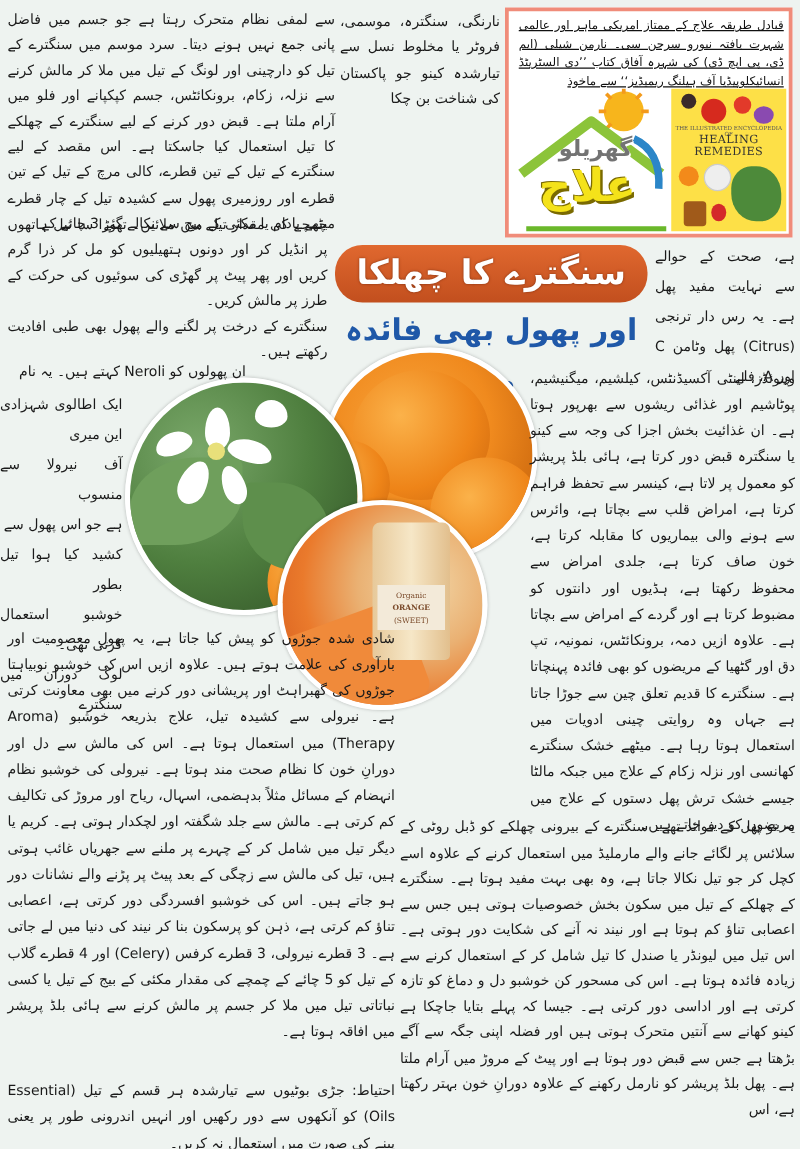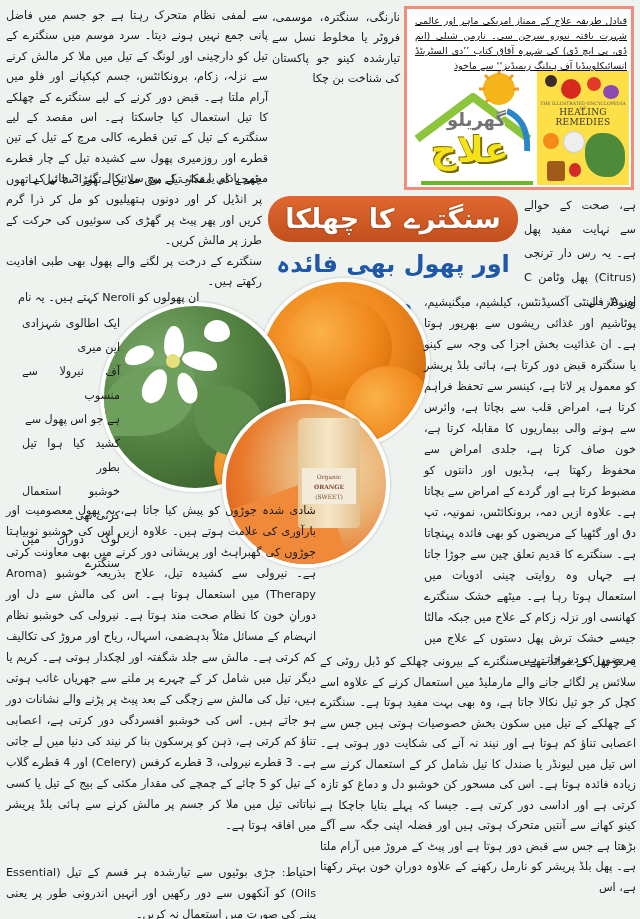--- a/index.html
+++ b/index.html
@@ -114,23 +114,23 @@
 
 <div class="col ur" style="left:524px;top:194px;width:112px;line-height:24px;">ہے، صحت کے حوالے سے نہایت مفید پھل ہے۔ یہ رس دار ترنجی (Citrus) پھل وٹامن C اور A، فلے</div>
 
 <div class="col ur" style="left:424px;top:292px;width:212px;line-height:21px;">وینوئڈز، اینٹی آکسیڈنٹس، کیلشیم، میگنیشیم، پوٹاشیم اور غذائی ریشوں سے بھرپور ہوتا ہے۔ ان غذائیت بخش اجزا کی وجہ سے کینو یا سنگترہ قبض دور کرتا ہے، ہائی بلڈ پریشر کو معمول پر لاتا ہے، کینسر سے تحفظ فراہم کرتا ہے، امراض قلب سے بچاتا ہے، وائرس سے ہونے والی بیماریوں کا مقابلہ کرتا ہے، خون صاف کرتا ہے، جلدی امراض سے محفوظ رکھتا ہے، ہڈیوں اور دانتوں کو مضبوط کرتا ہے اور گردے کے امراض سے بچاتا ہے۔ علاوہ ازیں دمہ، برونکائٹس، نمونیہ، تپ دق اور گٹھیا کے مریضوں کو بھی فائدہ پہنچاتا ہے۔ سنگترے کا قدیم تعلق چین سے جوڑا جاتا ہے جہاں وہ روایتی چینی ادویات میں استعمال ہوتا رہا ہے۔ میٹھے خشک سنگترے کھانسی اور نزلہ زکام کے علاج میں جبکہ مالٹا جیسے خشک ترش پھل دستوں کے علاج میں مریضوں کو دیے جاتے ہیں۔</div>
 
 <div class="col ur" style="left:320px;top:652px;width:316px;line-height:20.5px;">یہ تو پھل کے فوائد تھے۔ سنگترے کے بیرونی چھلکے کو ڈبل روٹی کے سلائس پر لگائے جانے والے مارملیڈ میں استعمال کرنے کے علاوہ اسے کچل کر جو تیل نکالا جاتا ہے، وہ بھی بہت مفید ہوتا ہے۔ سنگترے کے چھلکے کے تیل میں سکون بخش خصوصیات ہوتی ہیں جس سے اعصابی تناؤ کم ہوتا ہے اور نیند نہ آنے کی شکایت دور ہوتی ہے۔ اس تیل میں لیونڈر یا صندل کا تیل شامل کر کے استعمال کرنے سے زیادہ فائدہ ہوتا ہے۔ اس کی مسحور کن خوشبو دل و دماغ کو تازہ کرتی ہے اور اداسی دور کرتی ہے۔ جیسا کہ پہلے بتایا جاچکا ہے کینو کھانے سے آنتیں متحرک ہوتی ہیں اور فضلہ اپنی جگہ سے آگے بڑھتا ہے جس سے قبض دور ہوتا ہے اور پیٹ کے مروڑ میں آرام ملتا ہے۔ پھل بلڈ پریشر کو نارمل رکھنے کے علاوہ دورانِ خون بہتر رکھتا ہے، اس</div>
 
 <div class="col ur" style="left:6px;top:6px;width:262px;">سے لمفی نظام متحرک رہتا ہے جو جسم میں فاضل پانی جمع نہیں ہونے دیتا۔ سرد موسم میں سنگترے کے تیل کو دارچینی اور لونگ کے تیل میں ملا کر مالش کرنے سے نزلہ، زکام، برونکائٹس، جسم کپکپانے اور فلو میں آرام ملتا ہے۔ قبض دور کرنے کے لیے سنگترے کے چھلکے کا تیل استعمال کیا جاسکتا ہے۔ اس مقصد کے لیے سنگترے کے تیل کے تین قطرے، کالی مرچ کے تیل کے تین قطرے اور روزمیری پھول سے کشیدہ تیل کے چار قطرے میٹھے بادام یا مکئی کے بیج سے نکالے گئے 3 چائے کے</div>
 <div class="col ur" style="left:6px;top:170px;width:256px;">چمچے کی مقدار تیل میں ملائیں۔ تھوڑا سا تیل ہاتھوں پر انڈیل کر اور دونوں ہتھیلیوں کو مل کر ذرا گرم کریں اور پھر پیٹ پر گھڑی کی سوئیوں کی حرکت کے طرز پر مالش کریں۔</div>
 <div class="col ur" style="left:6px;top:252px;width:256px;">سنگترے کے درخت پر لگنے والے پھول بھی طبی افادیت رکھتے ہیں۔</div>
-<div class="col ur" style="left:6px;top:288px;width:200px;text-align:left;margin-left:12px;">ان پھولوں کو Neroli کہتے ہیں۔ یہ نام</div>
+<div class="col ur" style="left:6px;top:288px;width:200px;text-align:center;">ان پھولوں کو Neroli کہتے ہیں۔ یہ نام</div>
 
-<div class="col" style="left:22px;top:312px;width:98px;">
+<div class="col" style="left:0;top:312px;width:98px;">
   <div class="ur" style="line-height:24px;">ایک اطالوی شہزادی این میری</div>
   <div class="ur" style="line-height:24px;">آف نیرولا سے منسوب</div>
   <div class="ur" style="line-height:24px;">ہے جو اس پھول سے</div>
   <div class="ur" style="line-height:24px;">کشید کیا ہوا تیل بطور</div>
   <div class="ur" style="line-height:24px;">خوشبو استعمال کرتی تھی۔</div>
   <div class="ur" style="line-height:24px;">لوک دوران میں سنگترے</div>
 </div>
 
 <div class="col ur" style="left:6px;top:500px;width:310px;line-height:21px;">شادی شدہ جوڑوں کو پیش کیا جاتا ہے، یہ پھول معصومیت اور بارآوری کی علامت ہوتے ہیں۔ علاوہ ازیں اس کی خوشبو نوبیاہتا جوڑوں کی گھبراہٹ اور پریشانی دور کرنے میں بھی معاونت کرتی ہے۔ نیرولی سے کشیدہ تیل، علاج بذریعہ خوشبو (Aroma Therapy) میں استعمال ہوتا ہے۔ اس کی مالش سے دل اور دورانِ خون کا نظام صحت مند ہوتا ہے۔ نیرولی کی خوشبو نظام انہضام کے مسائل مثلاً بدہضمی، اسہال، ریاح اور مروڑ کی تکالیف کم کرتی ہے۔ مالش سے جلد شگفتہ اور لچکدار ہوتی ہے۔ کریم یا دیگر تیل میں شامل کر کے چہرے پر ملنے سے جھریاں غائب ہوتی ہیں، تیل کی مالش سے زچگی کے بعد پیٹ پر پڑنے والے نشانات دور ہو جاتے ہیں۔ اس کی خوشبو افسردگی دور کرتی ہے، اعصابی تناؤ کم کرتی ہے، ذہن کو پرسکون بنا کر نیند کی دنیا میں لے جاتی ہے۔ 3 قطرے نیرولی، 3 قطرے کرفس (Celery) اور 4 قطرے گلاب کے تیل کو 5 چائے کے چمچے کی مقدار مکئی کے بیج کے تیل یا کسی نباتاتی تیل میں ملا کر جسم پر مالش کرنے سے ہائی بلڈ پریشر میں افاقہ ہوتا ہے۔</div>
 

